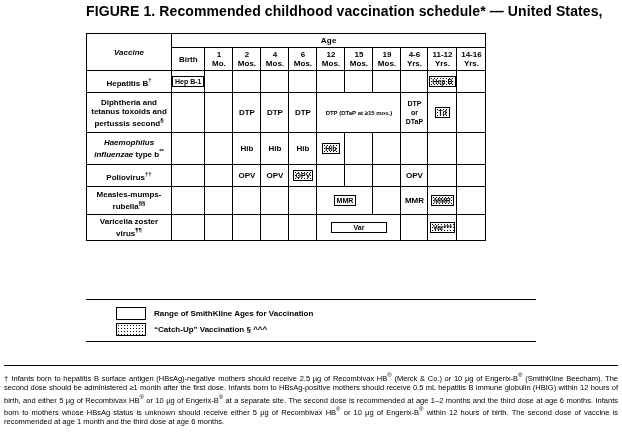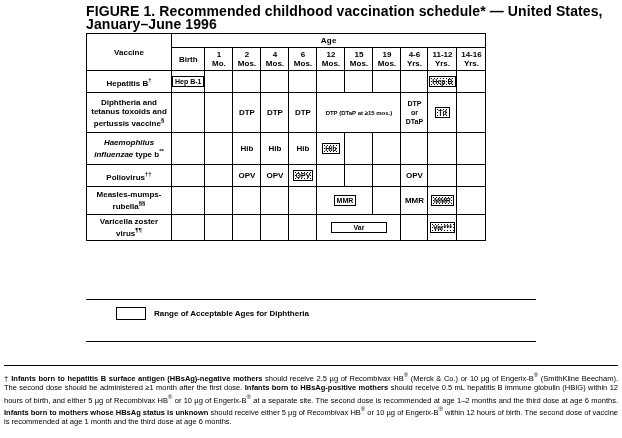--- a/index.html
+++ b/index.html
@@ -6,21 +6,21 @@
   body{width:622px;height:438px;font-family:"Liberation Sans",sans-serif;color:#000;}
   .page{position:relative;width:622px;height:438px;overflow:hidden;}
 
   .title{position:absolute;left:86px;top:5px;width:520px;font-size:14px;font-weight:bold;line-height:13px;letter-spacing:0.1px;}
 
   
   .tbl{position:absolute;left:86px;top:33px;border-collapse:collapse;}
   .tbl td,.tbl th{border:1px solid #000;font-size:8px;font-weight:bold;text-align:center;vertical-align:middle;padding:0;background:#fff;}
   .agehdr{height:13px;font-size:9px;letter-spacing:.3px;}
   .colhdr{height:22px;line-height:9px;}
-  .vaccinehdr{width:84px;font-size:9px;}
+  .vaccinehdr{width:84px;font-size:9px;font-style:italic;}
   .vcell{width:84px;text-align:left;padding-left:2px;font-size:7.5px;font-weight:bold;line-height:9px;}
   .c{width:27px;}
   .c46{width:26px;}
   .c1112{width:28px;}
   .c1416{width:28px;}
 
   .r1{height:22px}
   .r2{height:40px}
   .r3{height:32px}
   .r4{height:22px}
@@ -42,31 +42,30 @@
   .legend{position:absolute;left:116px;top:305px;width:420px;font-size:8px;}
   .lrow{display:flex;align-items:center;height:16px;}
   .swatch{width:28px;height:11px;border:1px solid #000;background:#fff;margin-right:8px;
      background-image:radial-gradient(#000 0.6px,transparent 0.7px);background-size:3px 3px;}
   .swatch.plainsw{background-image:none;background:#fff;}
   .llabel{font-size:8px;font-weight:bold;}
 
   .hrule{position:absolute;left:86px;width:450px;border-top:1px solid #000;}
 
   .foot{position:absolute;left:4px;top:371px;width:614px;font-size:7.5px;line-height:9.6px;text-align:justify;}
-  .foot b{font-weight:bold;}
+  .foot b{font-weight:normal;}
   .foot .sup{font-size:6px;vertical-align:super;}
 </style>
 </head>
 <body>
 
 <div class="page">
 
   <div class="title">
     <span>FIGURE 1. Recommended childhood vaccination schedule* — United States,</span><br>
-    <span>January–June 1996</span>
   </div>
 
   <table class="tbl">
     <tbody>
         <tr>
       <td rowspan="2" class="vaccinehdr">Vaccine</td>
       <td colspan="11" class="agehdr">Age</td>
     </tr>
     <tr>
       <td class="colhdr c">
@@ -126,21 +125,21 @@
       <td></td>
       <td></td>
       <td></td>
       <td></td>
       <td><span class="boxdot"><span>Hep B</span></span></td>
       <td></td>
     </tr>
 
     <tr class="r2">
       <td class="vcell">
-        <span>Diphtheria and tetanus toxoids and pertussis vaccine</span><span class="tiny">§</span>
+        <span>Diphtheria and tetanus toxoids and pertussis second</span><span class="tiny">§</span>
       </td>
       <td></td>
       <td></td>
       <td class="plain">DTP</td>
       <td class="plain">DTP</td>
       <td class="plain">DTP</td>
       <td colspan="3" style="font-size:6px">DTP (DTaP at ≥15 mos.)</td>
       <td class="plain" style="font-size:7px;line-height:9px">DTP<br>or<br>DTaP</td>
       <td><span class="boxdot"><span>Td</span></span></td>
       <td></td>
@@ -209,21 +208,25 @@
       <td></td>
       <td><span class="boxdot"><span>Var***</span></span></td>
       <td></td>
     </tr>
   </tbody>
     </table>
 
   <div class="legend">
     <div class="lrow">
       <span class="swatch plainsw"></span>
-      <span class="llabel">Range of Acceptable Ages for Diphtheria</span>
+      <span class="llabel">Range of SmithKline Ages for Vaccination</span>
+    </div>
+    <div class="lrow">
+      <span class="swatch"></span>
+      <span class="llabel">“Catch-Up” Vaccination  § ^^^</span>
     </div>
   </div>
 
   <div class="hrule" style="top:299px"></div>
   <div class="hrule" style="top:341px"></div>
   <div class="hrule" style="top:365px;left:4px;width:614px"></div>
 
   <div class="foot">
     <div>
       <span>† </span><b>Infants born to hepatitis B surface antigen (HBsAg)-negative mothers</b><span> should receive 2.5 µg of Recombivax HB</span><span class="sup">®</span><span> (Merck &amp; Co.) or 10 µg of Engerix-B</span><span class="sup">®</span><span> (SmithKline Beecham). The second dose should be administered ≥1 month after the first dose. </span><b>Infants born to HBsAg-positive mothers</b><span> should receive 0.5 mL hepatitis B immune globulin (HBIG) within 12 hours of birth, and either 5 µg of Recombivax HB</span><span class="sup">®</span><span> or 10 µg of Engerix-B</span><span class="sup">®</span><span> at a separate site. The second dose is recommended at age 1–2 months and the third dose at age 6 months. </span><b>Infants born to mothers whose HBsAg status is unknown</b><span> should receive either 5 µg of Recombivax HB</span><span class="sup">®</span><span> or 10 µg of Engerix-B</span><span class="sup">®</span><span> within 12 hours of birth. The second dose of vaccine is recommended at age 1 month and the third dose at age 6 months.</span>

